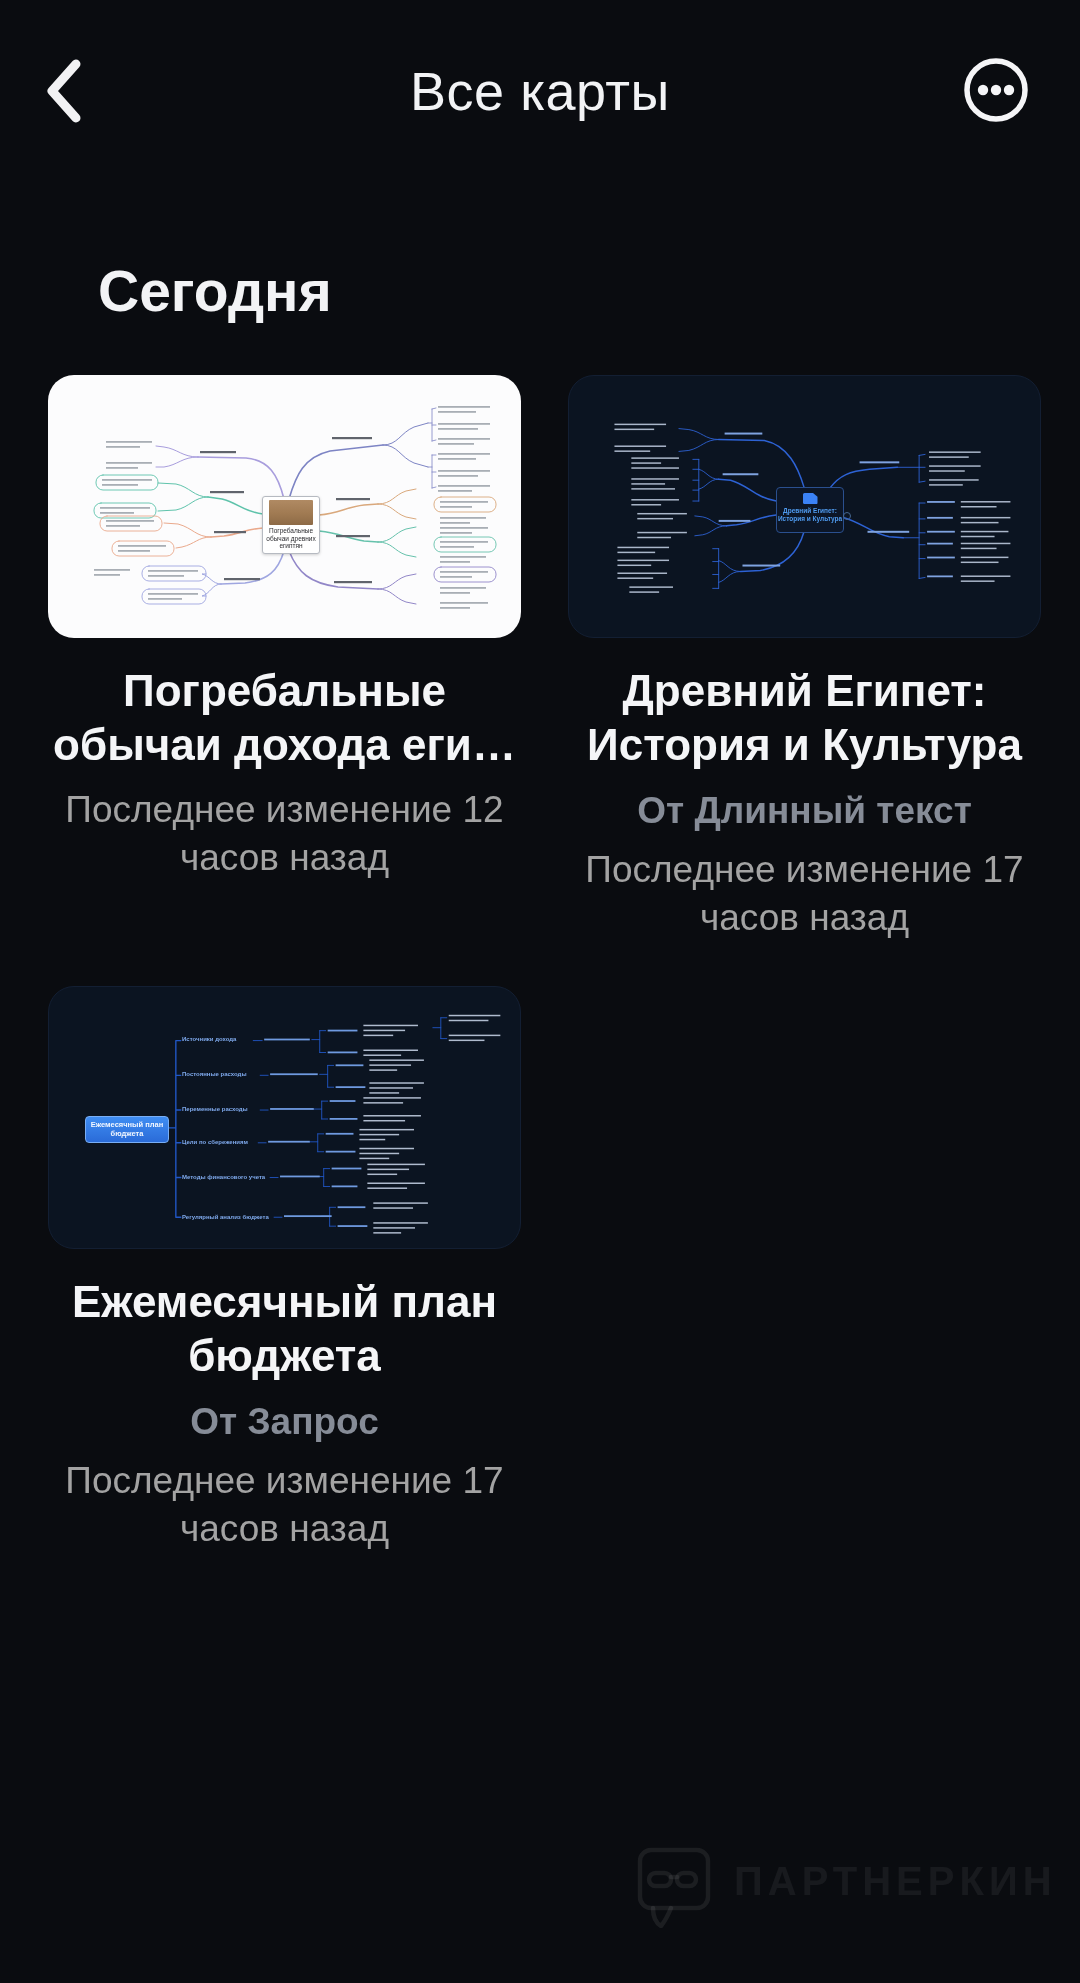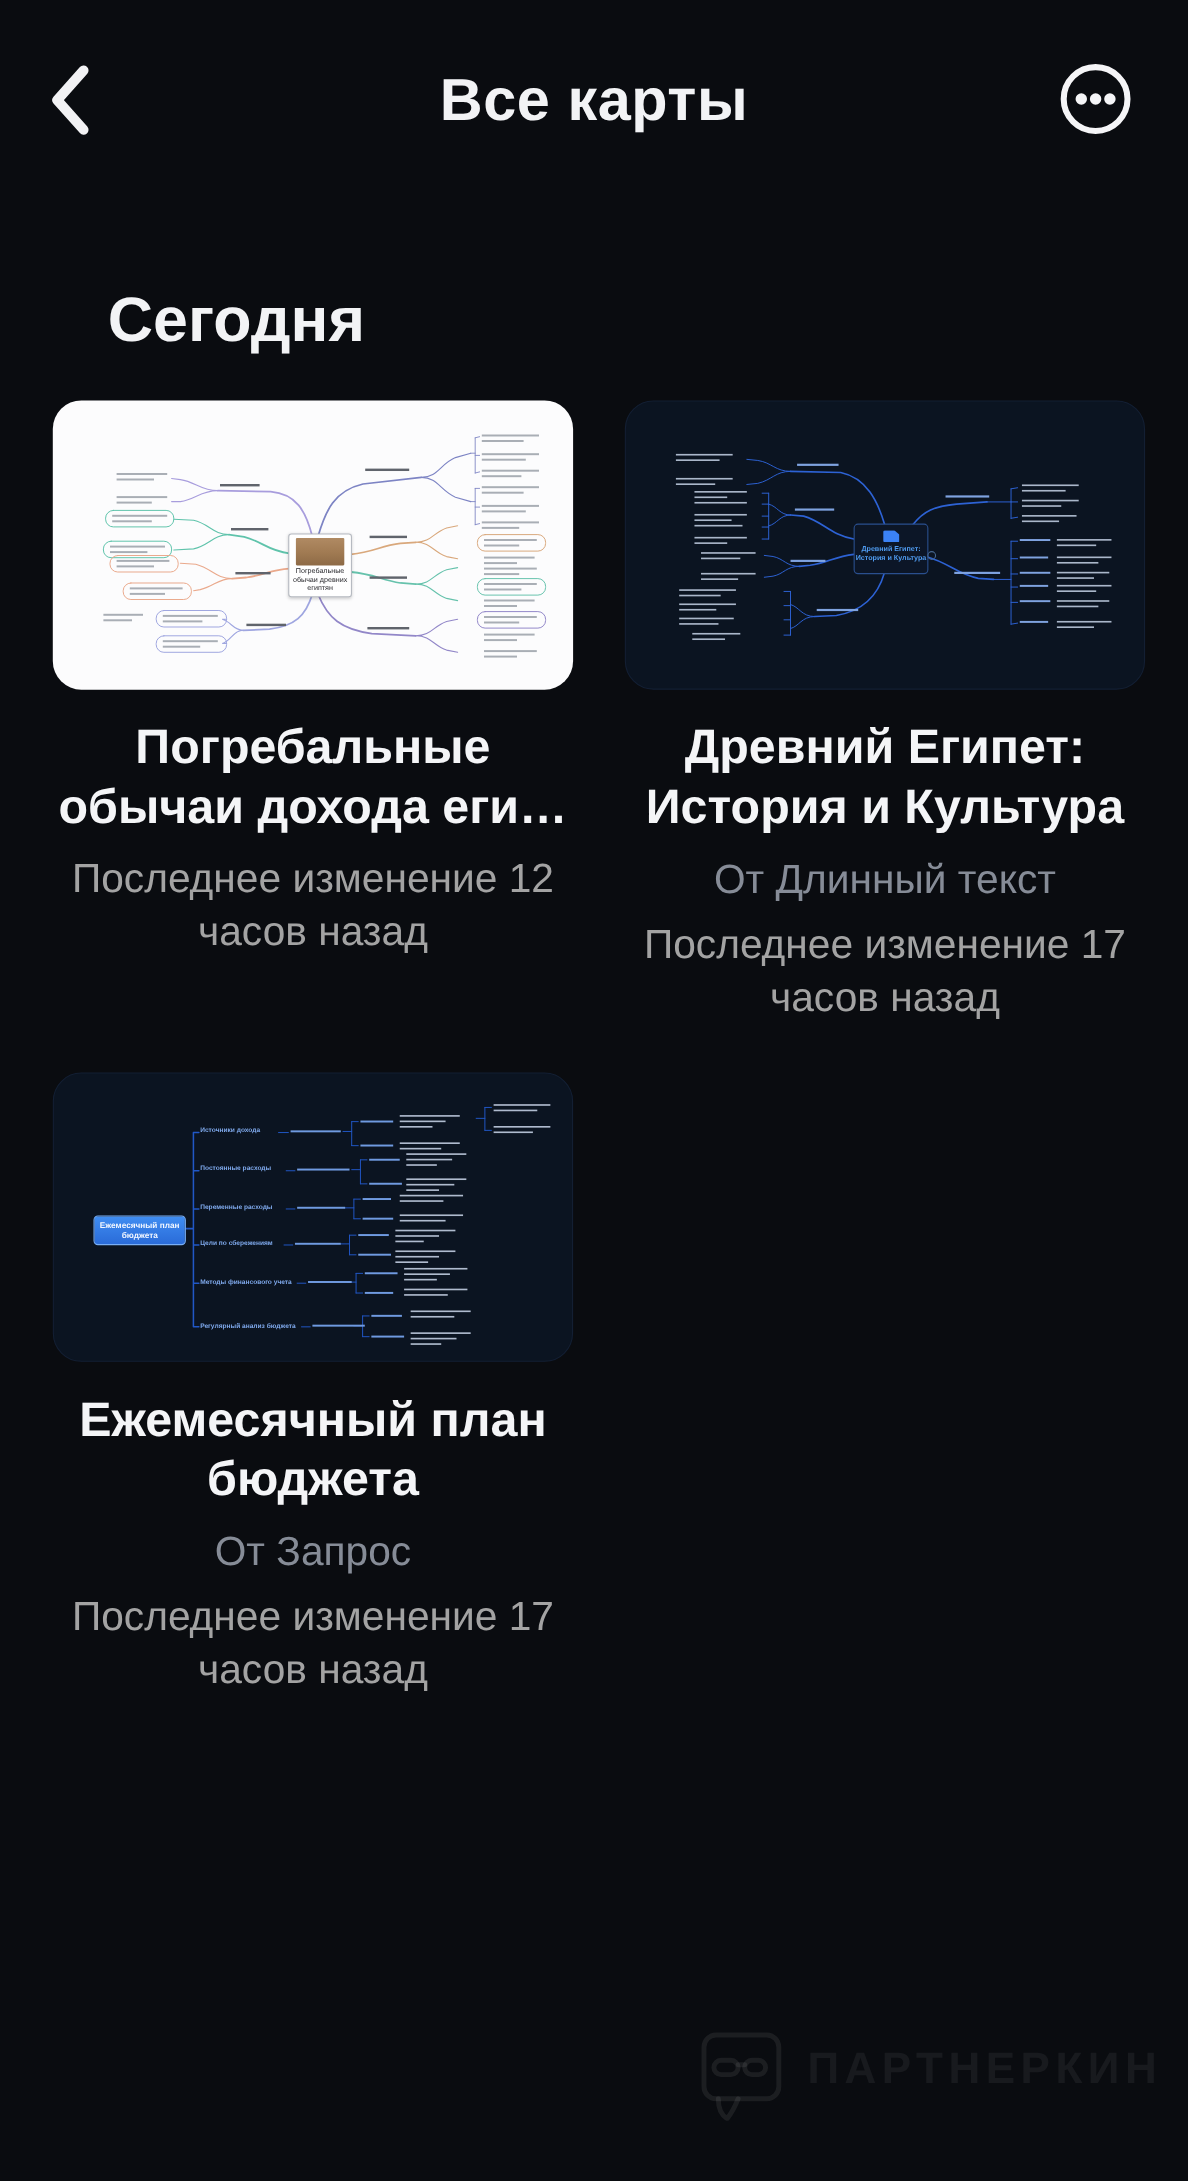--- a/index.html
+++ b/index.html
@@ -4,34 +4,34 @@
 <style>
   html,body{margin:0;padding:0;background:#0a0c10;}
   body{
     width:1080px;height:1983px;position:relative;overflow:hidden;
     font-family:"Liberation Sans","DejaVu Sans",sans-serif;
   }
   
   .header{position:absolute;top:0;left:0;width:1080px;height:170px;}
   .back-btn{position:absolute;left:26px;top:52px;width:76px;height:78px;background:none;border:none;padding:0;cursor:pointer;}
   .page-title{position:absolute;left:0;right:0;top:60px;text-align:center;
-    font-size:54px;font-weight:bold;color:#f2f3f5;letter-spacing:0.5px;}
+    font-size:54px;font-weight:normal;color:#f2f3f5;letter-spacing:0.5px;}
   .menu-btn{position:absolute;left:962px;top:56px;width:68px;height:68px;background:none;border:none;padding:0;cursor:pointer;}
   
   .section-title{position:absolute;left:98px;top:258px;font-size:57px;font-weight:bold;color:#f2f3f5;}
   
-  .grid{position:absolute;left:48px;top:364px;width:993px;
+  .grid{position:absolute;left:48px;top:375px;width:993px;
     display:grid;grid-template-columns:473px 473px;column-gap:47px;row-gap:44px;align-items:start;}
   .card{width:473px;cursor:pointer;}
   .thumb{width:473px;height:263px;border-radius:26px;position:relative;overflow:hidden;}
   .thumb.light{background:#fcfcfd;}
   .thumb.dark{background:#0b1421;border:1px solid #131f33;box-sizing:border-box;}
   .thumb svg{position:absolute;left:0;top:0;width:100%;height:100%;}
   .card-title{margin-top:26px;text-align:center;font-size:44px;font-weight:bold;color:#f4f5f7;line-height:54px;}
-  .card-source{margin-top:18px;text-align:center;font-size:37px;font-weight:normal;color:#868c97;}
+  .card-source{margin-top:18px;text-align:center;font-size:37px;font-weight:bold;color:#868c97;}
   .card-mod{margin-top:14px;text-align:center;font-size:37px;color:#a3a3a3;line-height:48px;}
   
   .c1node{position:absolute;left:214px;top:121px;width:58px;height:58px;background:#ffffff;
     border:1px solid #b6bac1;border-radius:3px;box-sizing:border-box;text-align:center;
     font-size:6.5px;line-height:7.5px;color:#2b2b2f;box-shadow:0 1px 3px rgba(0,0,0,.18);}
   .c1img{margin:3px auto 2px;width:44px;height:25px;
     background:linear-gradient(180deg,#b08a63 0%,#a07a52 55%,#8d6a46 100%);border-radius:1px;}
   .c2node{position:absolute;left:207px;top:111px;width:68px;height:46px;background:#0c1627;
     border:1px solid #2a4f8e;border-radius:4px;box-sizing:border-box;text-align:center;
     font-size:6.5px;line-height:7.5px;font-weight:bold;color:#4f9bf0;}

